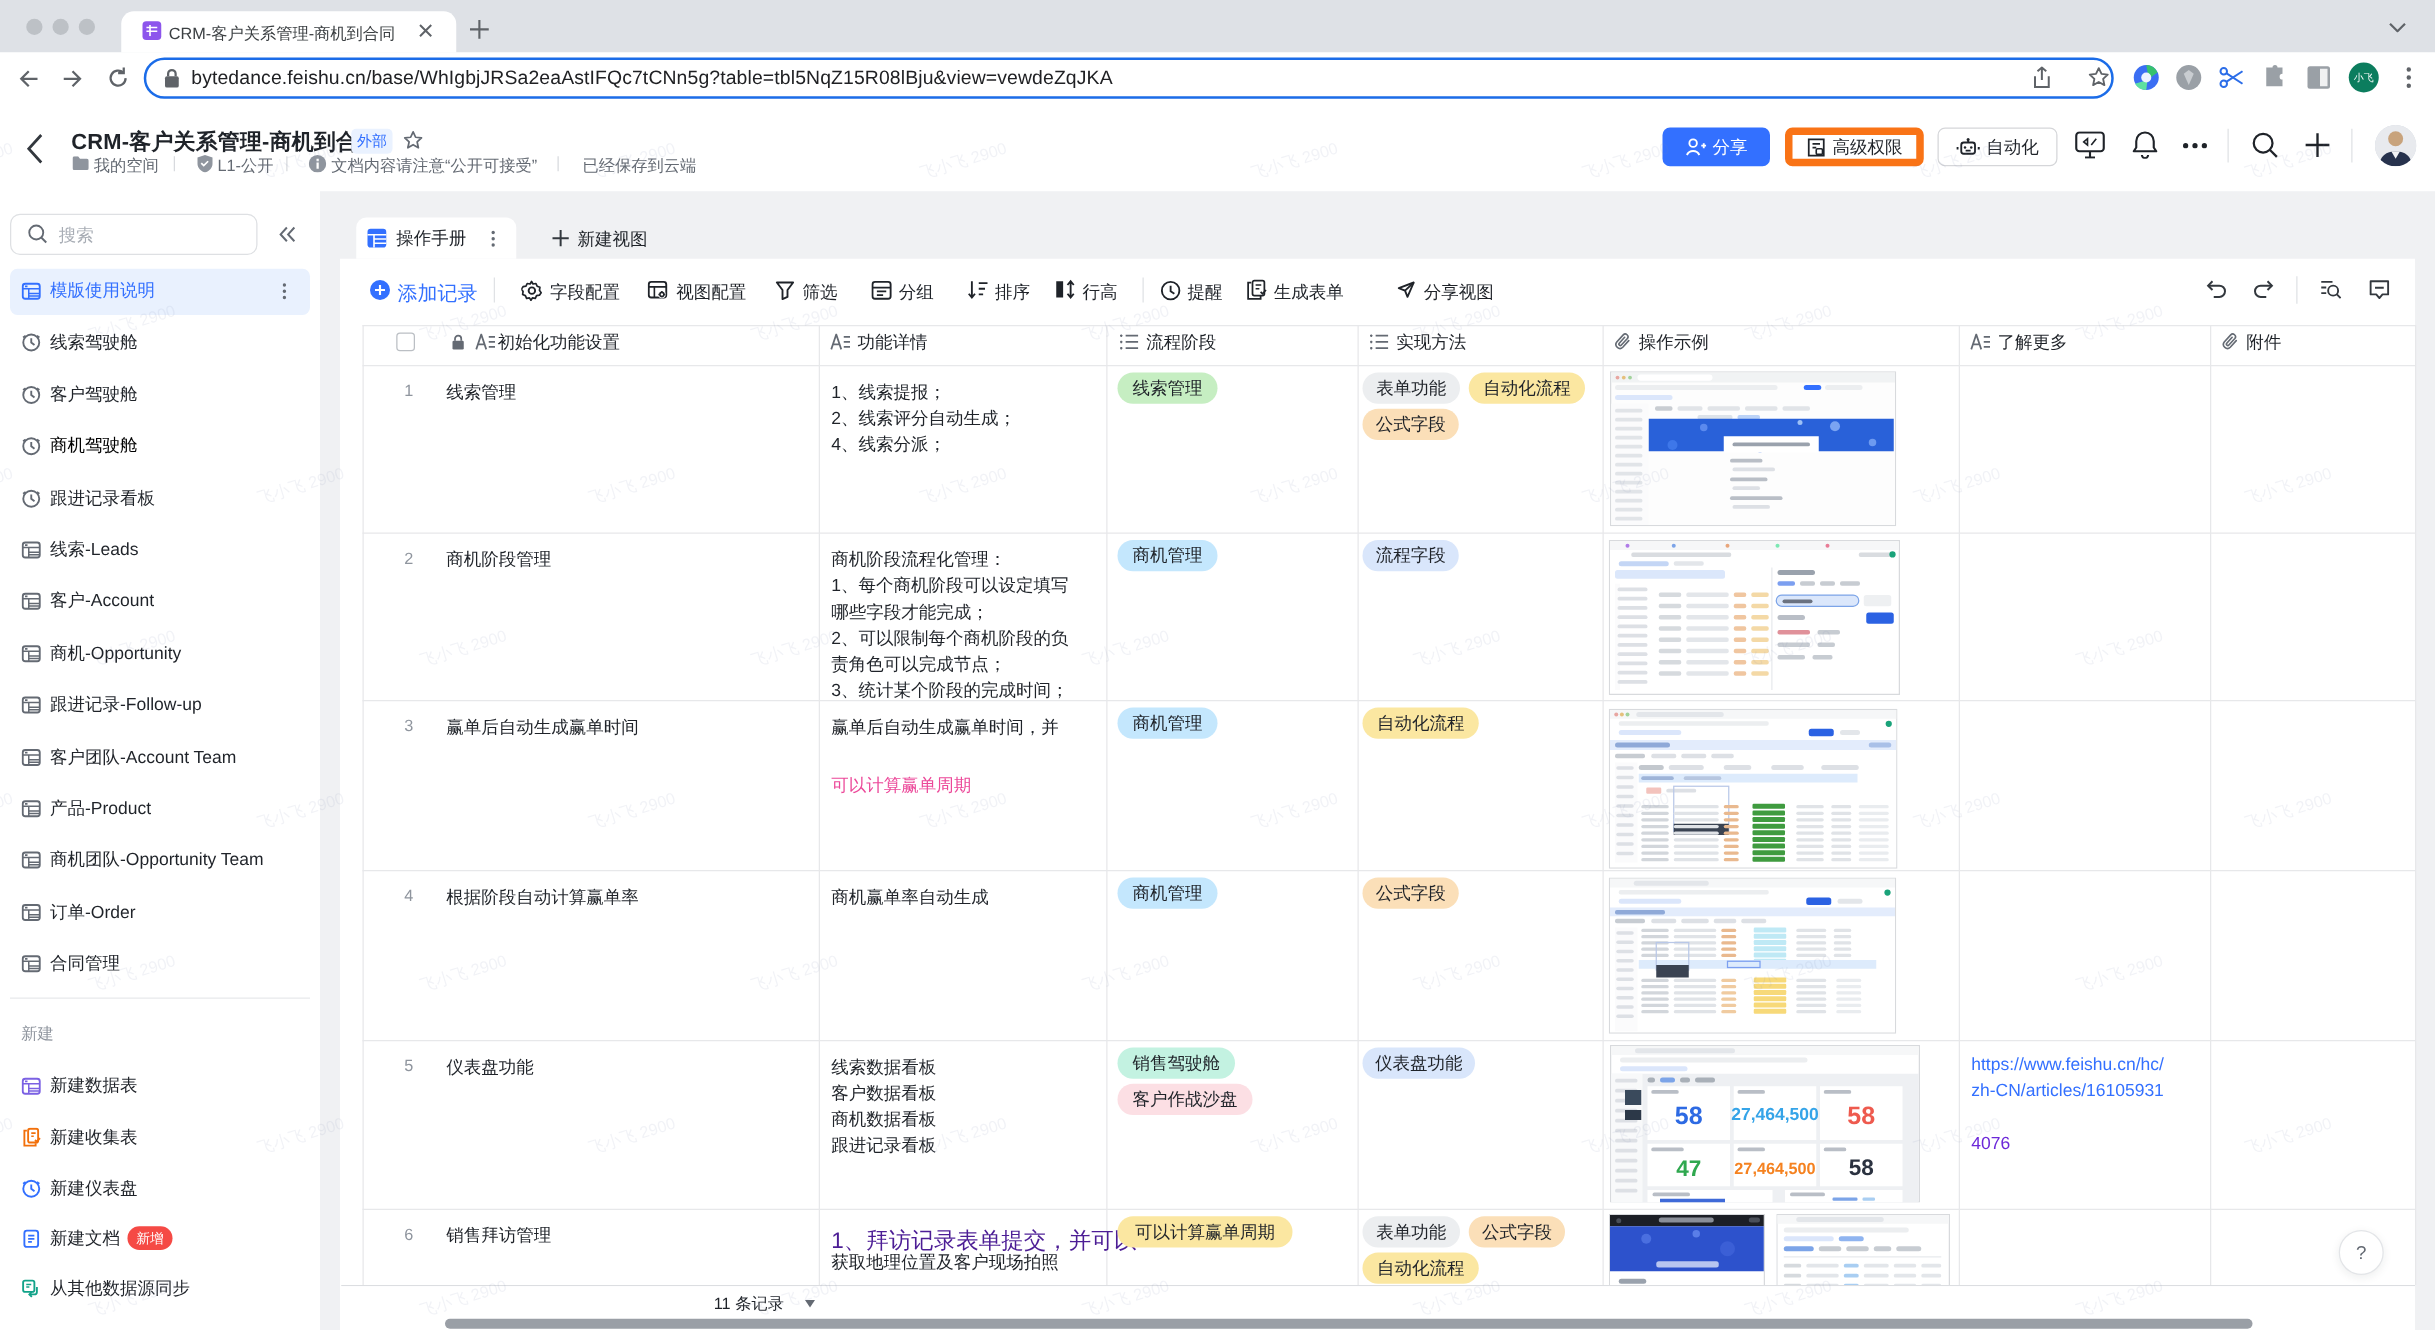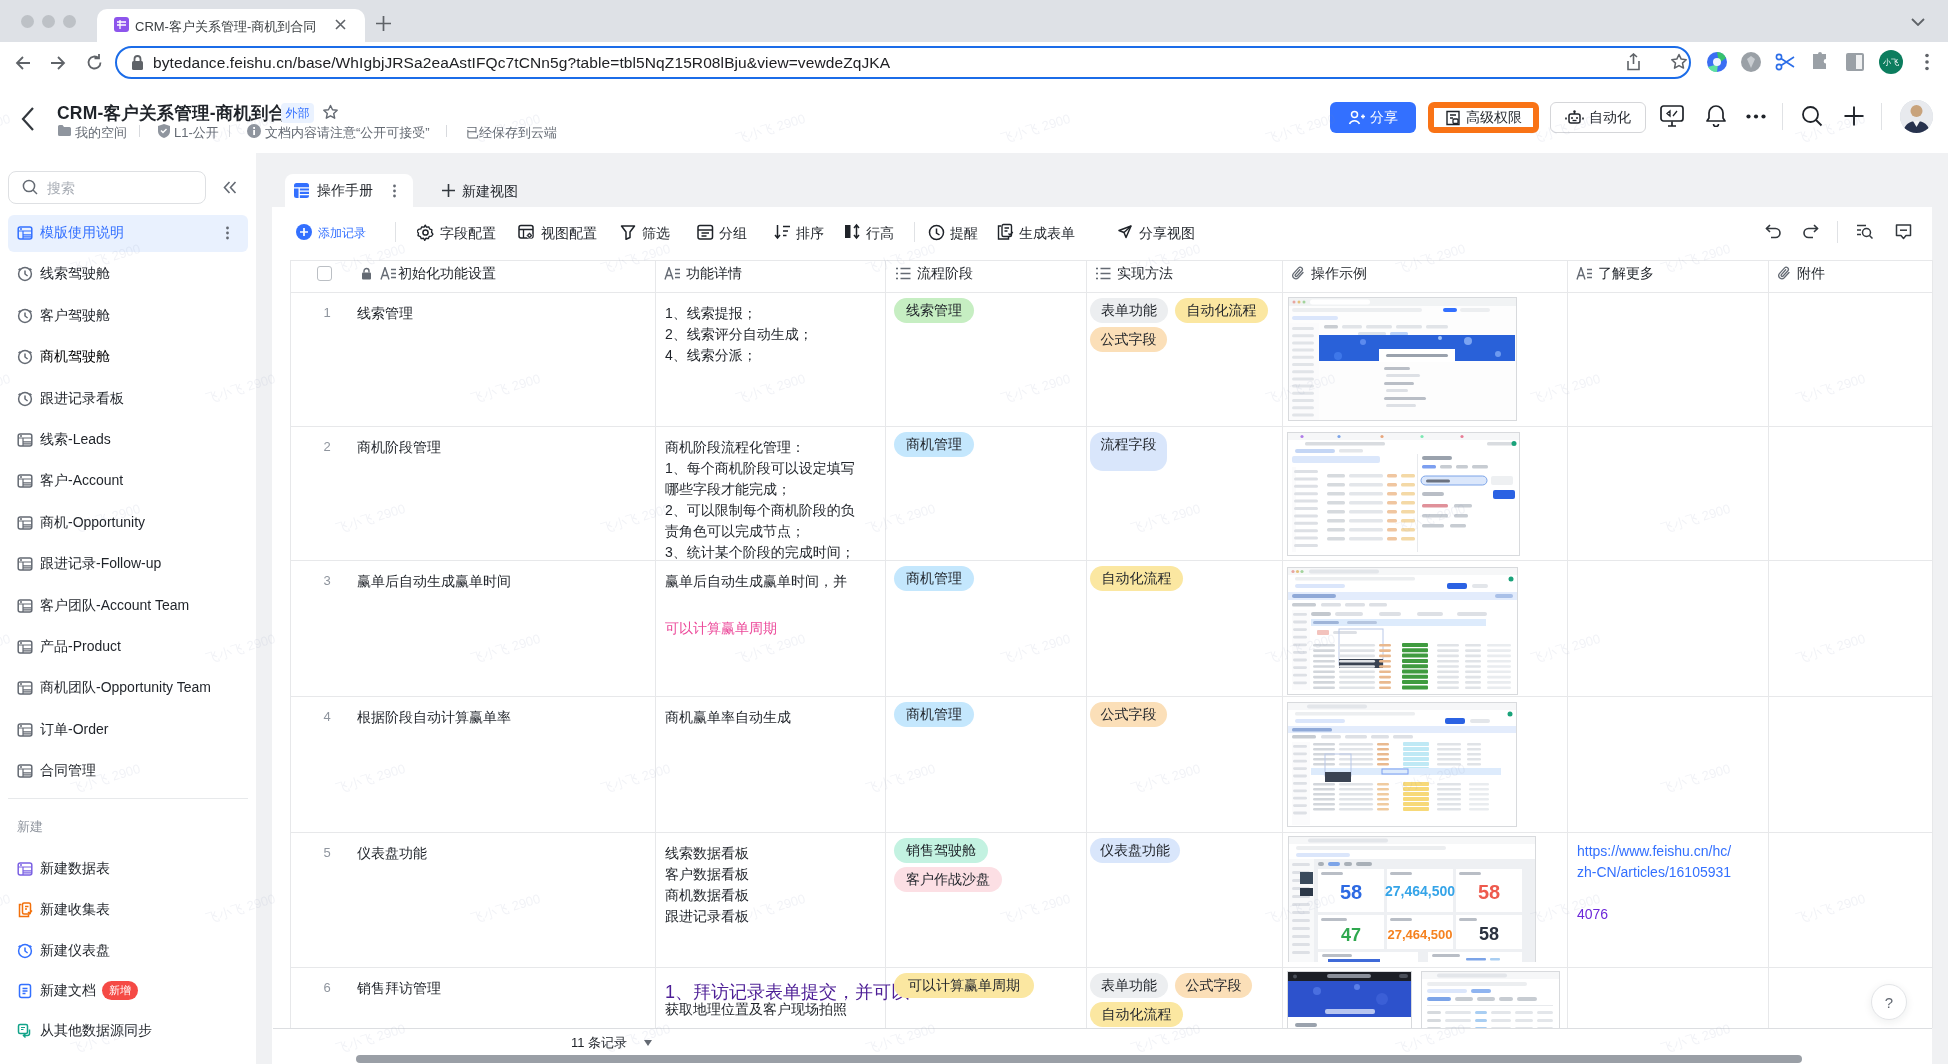--- a/index.html
+++ b/index.html
@@ -424,21 +424,21 @@
         <path d="M7.5 1v13M1 7.5h13" stroke="#33383e" stroke-width="1.6"></path>
       </svg>
     </div>
 <div class="abs" style="left:462px;top:183px;font-size:14px;color:#1f2329;white-space:nowrap">新建视图</div>
 <div class="abs" style="left:296px;top:224px;width:16px;height:16px">
       <svg width="16" height="16">
         <circle cx="8" cy="8" r="8" fill="#3370ff"></circle>
         <path d="M8 4v8M4 8h8" stroke="#fff" stroke-width="1.7"></path>
       </svg>
     </div>
-<div class="abs" style="left:318px;top:225px;font-size:12px;color:#3370ff;white-space:nowrap">添加记录</div>
+<div class="abs" style="left:318px;top:225px;font-size:16px;color:#3370ff;white-space:nowrap">添加记录</div>
 <div class="abs" style="left:395px;top:222px;width:1px;height:20px;background:#e0e2e5"></div>
 <div class="abs" style="left:417px;top:224px;width:17px;height:17px">
       <svg width="17" height="17">
         <circle cx="8.5" cy="8.5" r="2.6" stroke="#1f2329" stroke-width="1.5" fill="none"></circle>
         <path d="M8.5 1.2l1.2 2.1 2.4-.4 1 2.2 2.3.9-.4 2.5 1.4 2-1.4 2-2.4.4-1 2.2-2.4-.4-1.2 2.1-1.2-2.1-2.4.4-1-2.2-2.3-.9.4-2.5-1.4-2 1.4-2 2.4-.4 1-2.2 2.4.4z" stroke="#1f2329" stroke-width="1.4" fill="none" stroke-linejoin="round" transform="scale(0.97)"></path>
       </svg>
     </div>
 <div class="abs" style="left:440px;top:225px;font-size:14px;color:#1f2329;white-space:nowrap">字段配置</div>
 <div class="abs" style="left:518px;top:224px;width:17px;height:17px">
       <svg width="17" height="17">
@@ -611,21 +611,21 @@
 <div class="abs" style="left:1090px;top:327px;width:77px;height:25px;background:#fbdfb8;border-radius:13px;font-size:14px;color:#1f2329;line-height:25px;text-align:center;overflow:hidden;white-space:nowrap">公式字段</div>
 <div class="abs" style="left:317px;top:439px;width:20px;text-align:center;font-size:13px;color:#8f959e">2</div>
 <div class="abs" style="left:357px;top:439px;font-size:14px;color:#1f2329;white-space:nowrap">商机阶段管理</div>
 <div class="abs" style="left:665px;top:439px;font-size:14px;color:#1f2329;white-space:nowrap">商机阶段流程化管理：</div>
 <div class="abs" style="left:665px;top:460px;font-size:14px;color:#1f2329;white-space:nowrap">1、每个商机阶段可以设定填写</div>
 <div class="abs" style="left:665px;top:481px;font-size:14px;color:#1f2329;white-space:nowrap">哪些字段才能完成；</div>
 <div class="abs" style="left:665px;top:502px;font-size:14px;color:#1f2329;white-space:nowrap">2、可以限制每个商机阶段的负</div>
 <div class="abs" style="left:665px;top:523px;font-size:14px;color:#1f2329;white-space:nowrap">责角色可以完成节点；</div>
 <div class="abs" style="left:665px;top:544px;font-size:14px;color:#1f2329;white-space:nowrap">3、统计某个阶段的完成时间；</div>
 <div class="abs" style="left:894px;top:432px;width:80px;height:25px;background:#c4e7fd;border-radius:13px;font-size:14px;color:#1f2329;line-height:25px;text-align:center;overflow:hidden;white-space:nowrap">商机管理</div>
-<div class="abs" style="left:1090px;top:432px;width:77px;height:39px;background:#d9e6fb;border-radius:13px;font-size:14px;color:#1f2329;line-height:25px;text-align:center;overflow:hidden;white-space:nowrap">流程字段</div>
+<div class="abs" style="left:1090px;top:432px;width:77px;height:25px;background:#d9e6fb;border-radius:13px;font-size:14px;color:#1f2329;line-height:25px;text-align:center;overflow:hidden;white-space:nowrap">流程字段</div>
 <div class="abs" style="left:317px;top:573px;width:20px;text-align:center;font-size:13px;color:#8f959e">3</div>
 <div class="abs" style="left:357px;top:573px;font-size:14px;color:#1f2329;white-space:nowrap">赢单后自动生成赢单时间</div>
 <div class="abs" style="left:665px;top:573px;font-size:14px;color:#1f2329;white-space:nowrap">赢单后自动生成赢单时间，并</div>
 <div class="abs" style="left:665px;top:620px;font-size:14px;color:#ec4899;white-space:nowrap">可以计算赢单周期</div>
 <div class="abs" style="left:894px;top:566px;width:80px;height:25px;background:#c4e7fd;border-radius:13px;font-size:14px;color:#1f2329;line-height:25px;text-align:center;overflow:hidden;white-space:nowrap">商机管理</div>
 <div class="abs" style="left:1090px;top:566px;width:93px;height:25px;background:#fbe7a1;border-radius:13px;font-size:14px;color:#1f2329;line-height:25px;text-align:center;overflow:hidden;white-space:nowrap">自动化流程</div>
 <div class="abs" style="left:317px;top:709px;width:20px;text-align:center;font-size:13px;color:#8f959e">4</div>
 <div class="abs" style="left:357px;top:709px;font-size:14px;color:#1f2329;white-space:nowrap">根据阶段自动计算赢单率</div>
 <div class="abs" style="left:665px;top:709px;font-size:14px;color:#1f2329;white-space:nowrap">商机赢单率自动生成</div>
 <div class="abs" style="left:894px;top:702px;width:80px;height:25px;background:#c4e7fd;border-radius:13px;font-size:14px;color:#1f2329;line-height:25px;text-align:center;overflow:hidden;white-space:nowrap">商机管理</div>

